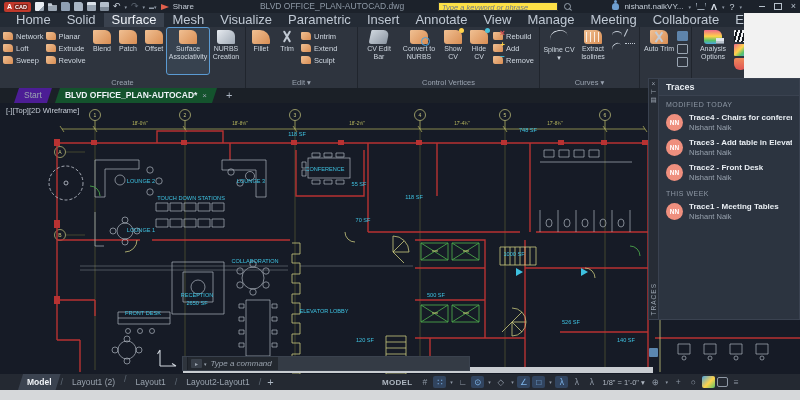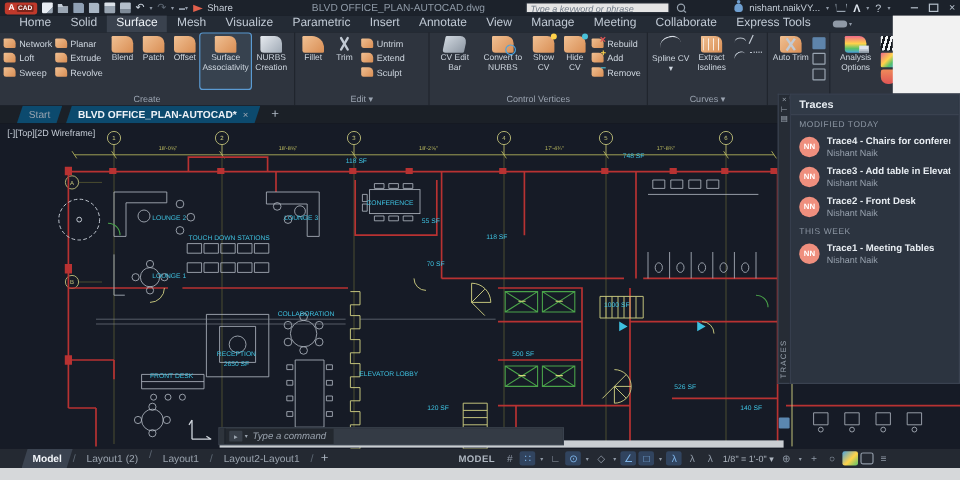--- a/index.html
+++ b/index.html
@@ -18,38 +18,38 @@
   .i-save{background:#8fa0b4;clip-path:polygon(0 0,80% 0,100% 20%,100% 100%,0 100%)}
   .i-saveas{background:#a9b6c4;clip-path:polygon(0 0,80% 0,100% 20%,100% 100%,0 100%)}
   .i-print{background:linear-gradient(180deg,#dbe2e9 30%,#98a4b1 30%)}
   .i-publish{background:linear-gradient(180deg,#b4bfcb 60%,#7e8a97 60%)}
   .undo{color:#cdd6e0;font-size:9px;line-height:9px}
   .redo{color:#5d6773;font-size:9px;line-height:9px}
   .mini-dd{color:#8f99a6;font-size:5px}
   .share-plane{width:0;height:0;border-left:8px solid #e2604c;border-top:3px solid transparent;border-bottom:3px solid transparent}
   .share-label{color:#c3cbd5;font-size:8px}
   .doc-title{position:absolute;left:332px;top:0;transform:translateX(-50%);color:#8e99a6;font-size:8.5px;line-height:13px;white-space:nowrap}
-  .searchbox{position:absolute;left:438px;top:2px;width:120px;height:9px;background:#e5e5e5;border:1px solid #2a313b;border-radius:1px;color:#6f7a87;font-size:7.5px;font-style:italic;line-height:9px;padding:0 3px;box-sizing:border-box;white-space:nowrap;overflow:hidden}
+  .searchbox{position:absolute;left:438px;top:2px;width:120px;height:9px;background:#fde047;border:1px solid #2a313b;border-radius:1px;color:#6f7a87;font-size:7.5px;font-style:italic;line-height:9px;padding:0 3px;box-sizing:border-box;white-space:nowrap;overflow:hidden}
   .mag{position:absolute;left:564px;top:3px;width:5px;height:5px;border:1px solid #97a2ae;border-radius:50%}
   .mag::after{content:"";position:absolute;left:4px;top:5px;width:3px;height:1px;background:#97a2ae;transform:rotate(40deg)}
   .tb-right{position:absolute;right:58px;top:0;height:13px;display:flex;align-items:center;gap:5px}
   .person{width:7px;height:7px;background:#6f9fd0;border-radius:50% 50% 2px 2px;position:relative}
   .person::before{content:"";position:absolute;left:2px;top:-3px;width:3px;height:3px;background:#6f9fd0;border-radius:50%}
   .uname{color:#c3ccd6;font-size:8px;white-space:nowrap}
   .cart{width:8px;height:6px;border:1px solid #97a2ae;border-top:none;clip-path:polygon(0 0,100% 0,85% 100%,15% 100%)}
   .alogo{color:#dde4ec;font-size:9px;font-weight:bold}
   .help{color:#c3ccd6;font-size:9px}
   .winctl{position:absolute;right:4px;top:0;height:13px;display:flex;align-items:center;gap:9px}
   .w-min{width:6px;height:1px;background:#b6c0cb}
   .w-max{width:6px;height:5px;border:1px solid #b6c0cb}
   .w-close{color:#b6c0cb;font-size:9px;line-height:9px}
 
   
   .tabrow{left:0;top:13px;width:800px;height:14px;background:#242b35;display:flex;align-items:stretch;padding-left:8px;box-sizing:border-box}
-  .rtab{color:#c0c9d4;font-size:10px;line-height:14px;padding:0 8px;white-space:nowrap}
+  .rtab{color:#c0c9d4;font-size:13px;line-height:14px;padding:0 8px;white-space:nowrap}
   .rtab.on{background:#3a424e;color:#eef2f7}
   .ribbon-pill{display:flex;align-items:center;gap:2px;margin-left:10px}
   .pillbar{width:12px;height:6px;background:#8f99a6;border-radius:3px}
 
   
   .ribbon{left:0;top:27px;width:800px;height:61px;background:#2e343e;display:flex;box-sizing:border-box}
   .rgroup{display:flex;flex-direction:column;border-right:1px solid #20252d;box-sizing:border-box;padding:1px 2px 0;flex:none}
   .rbody{flex:1;display:flex;align-items:flex-start}
   .rlabel{height:10px;font-size:7.5px;color:#9aa3b0;text-align:center;line-height:10px;white-space:nowrap;overflow:hidden}
   .scol{display:flex;flex-direction:column;justify-content:flex-start;height:46px;padding:2px 1px;box-sizing:border-box}
@@ -90,22 +90,22 @@
   .sw.zebra{background:repeating-linear-gradient(105deg,#f2f4f6 0 2px,#14181e 2px 4px)}
   .sw.rainbow{background:linear-gradient(135deg,#ef6a8a,#ffd24a 45%,#58c26a 70%,#4aa3e0)}
   .sw.curvature{background:linear-gradient(180deg,#ef8a5a,#e05555);border-radius:2px 2px 6px 6px}
   .minicol{display:flex;flex-direction:column;gap:3px;padding:3px 1px}
   .mi{width:9px;height:8px;border:1px solid #9aa5b2;border-radius:1px}
   .mi.f{background:#5e84ab;border-color:#5e84ab}
   .white-block{left:744px;top:13px;width:56px;height:65px;background:#f2f2f2;z-index:30}
 
   
   .doctabs{left:0;top:88px;width:800px;height:15px;background:#1b2027;display:flex;align-items:stretch;padding-left:14px;box-sizing:border-box}
-  .dtab{font-size:8.5px;color:#9ba5b1;line-height:15px;padding:0 10px;clip-path:polygon(5px 0,100% 0,calc(100% - 5px) 100%,0 100%);background:#0c4a6e;margin-right:3px;display:flex;align-items:center;gap:5px}
-  .dtab.on{background:#0c4a6e;color:#eef2f7;font-weight:bold}
+  .dtab{font-size:8.5px;color:#9ba5b1;line-height:15px;padding:0 10px;clip-path:polygon(5px 0,100% 0,calc(100% - 5px) 100%,0 100%);background:#4c1d95;margin-right:3px;display:flex;align-items:center;gap:5px}
+  .dtab.on{background:#14532d;color:#eef2f7;font-weight:bold}
   .dtab .x{color:#9ba5b1;font-weight:normal;font-size:8px}
   .plus-tab{color:#aeb8c4;font-size:11px;line-height:15px;padding:0 6px}
 
   
   .canvas{left:0;top:103px;width:800px;height:271px;background:#161b26}
   .vplabel{position:absolute;left:6px;top:106px;color:#c5ccd6;font-size:7.5px;z-index:5}
   svg text{font-family:"Liberation Sans",sans-serif}
   .fp-label{fill:#3ec1e0;font-size:5.6px;text-anchor:middle}
   .fp-dim{fill:#b9b95e;font-size:4.6px;text-anchor:middle}
   .fp-bubt{fill:#c9c97e;font-size:5px;text-anchor:middle}

